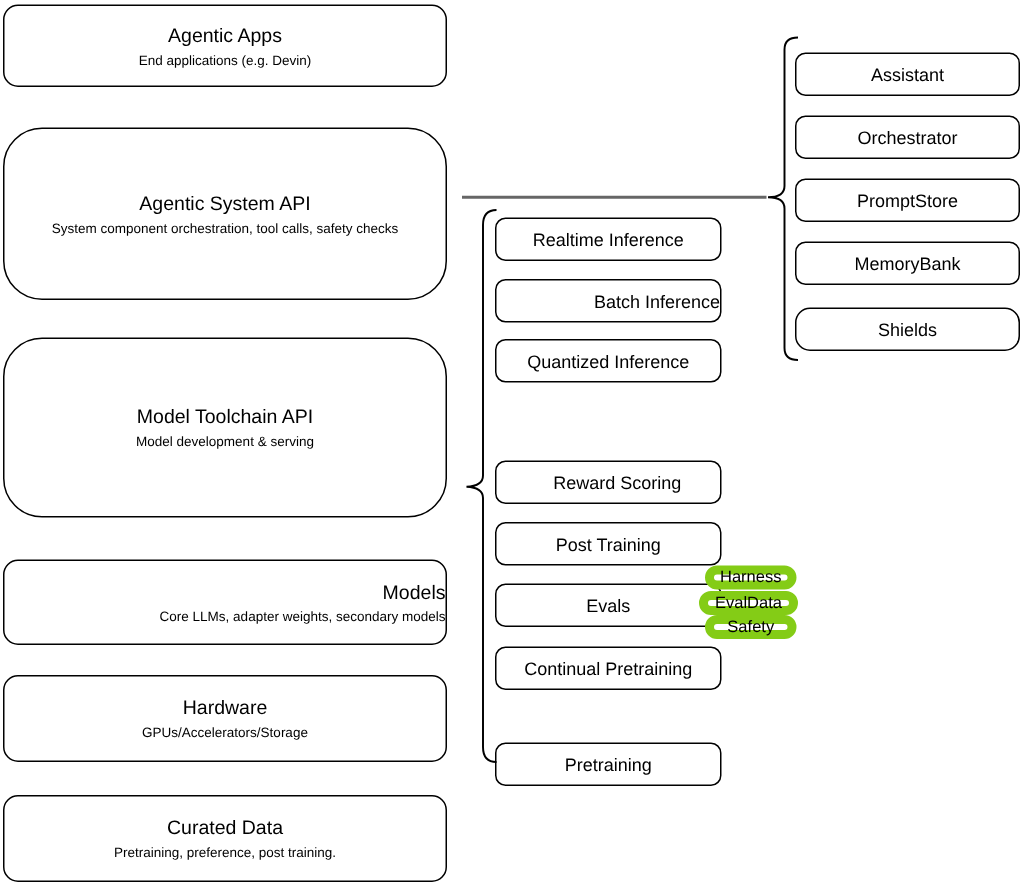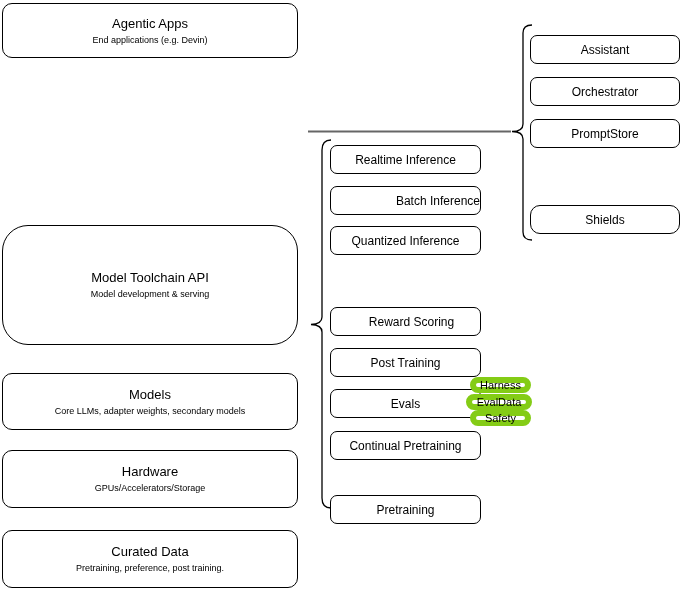--- a/index.html
+++ b/index.html
@@ -84,25 +84,29 @@
 </style>
 </head>
 <body>
 
 <div id="canvas">
 
   <div class="lbox r10" style="top:3px; height:55px;">
     <div class="title">Agentic Apps</div>
     <div class="subtitle">End applications (e.g. Devin)</div>
   </div>
+  <div class="lbox r26" style="top:85px; height:115px;">
+    <div class="title">Agentic System API</div>
+    <div class="subtitle">System component orchestration, tool calls, safety checks</div>
+  </div>
   <div class="lbox r26" style="top:225px; height:120px;">
     <div class="title">Model Toolchain API</div>
     <div class="subtitle">Model development &amp; serving</div>
   </div>
-  <div class="lbox r10" style="top:373px; height:57px;">
+  <div class="lbox r10" style="top:373px; height:57px;align-items:flex-end;">
     <div class="title">Models</div>
     <div class="subtitle">Core LLMs, adapter weights, secondary models</div>
   </div>
   <div class="lbox r10" style="top:450px; height:58px;">
     <div class="title">Hardware</div>
     <div class="subtitle">GPUs/Accelerators/Storage</div>
   </div>
   <div class="lbox r10" style="top:530px; height:58px;">
     <div class="title">Curated Data</div>
     <div class="subtitle">Pretraining, preference, post training.</div>
@@ -145,20 +149,23 @@
 
   <div class="rbox" style="top:35px;">
     <span>Assistant</span>
   </div>
   <div class="rbox" style="top:77px;">
     <span>Orchestrator</span>
   </div>
   <div class="rbox" style="top:119px;">
     <span>PromptStore</span>
   </div>
+  <div class="rbox" style="top:161px;">
+    <span>MemoryBank</span>
+  </div>
   <div class="rbox" style="top:205px;border-radius:10px;">
     <span>Shields</span>
   </div>
 
   <svg id="overlay" viewBox="0 0 682 591" xmlns="http://www.w3.org/2000/svg">
     <path d="M331,140 Q322,140 322,150 L322,317 Q322,324 311,324.5 Q322,325 322,332 L322,498 Q322,508 331,508" fill="none" stroke="#000000" stroke-width="1.3"></path>
     <path d="M532,25 Q523,25 523,33 L523,124 Q523,131.5 512,131.5 Q523,131.5 523,139 L523,232 Q523,240 532,240" fill="none" stroke="#000000" stroke-width="1.3"></path>
     <line x1="308" y1="131.5" x2="511" y2="131.5" stroke="#666666" stroke-width="2"></line>
   </svg>
 

